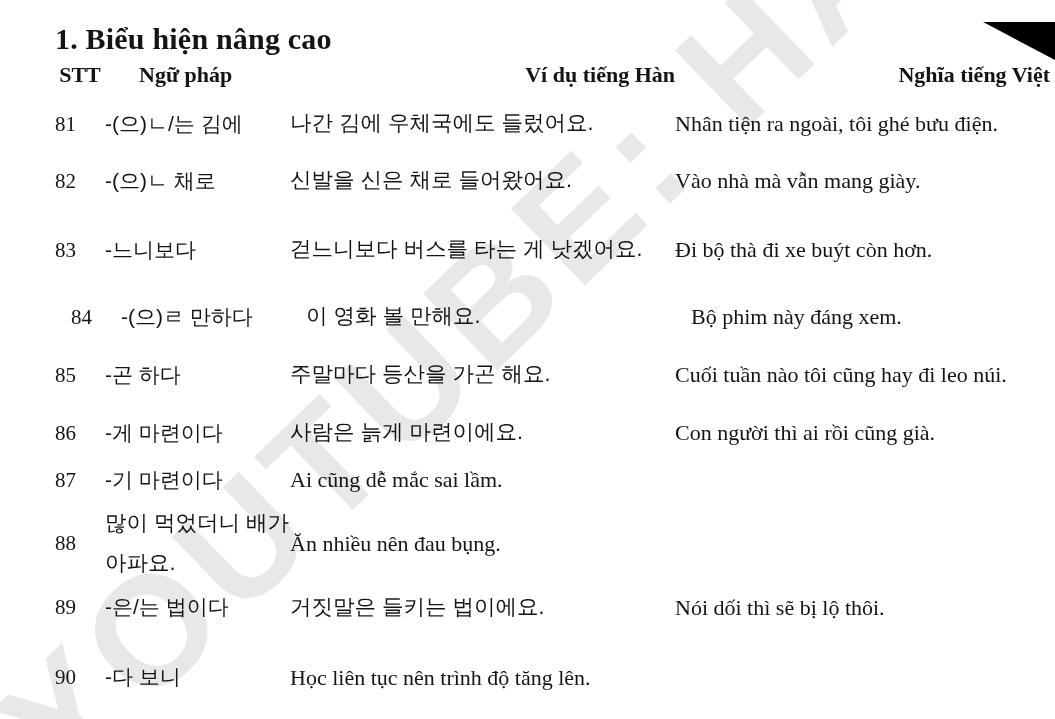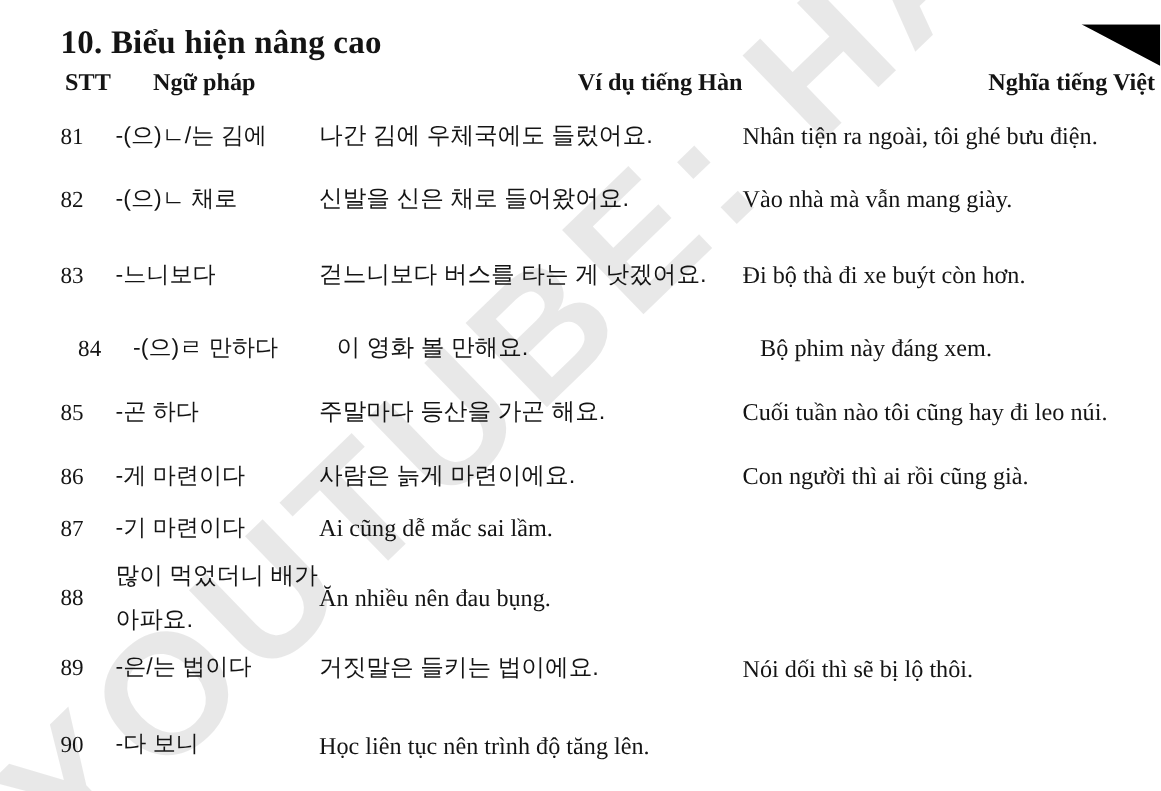--- a/index.html
+++ b/index.html
@@ -81,21 +81,21 @@
   #rows .grid-row:nth-child(10){min-height:92px;}
 </style>
 </head>
 <body>
 
 <div class="page">
 
   <div class="watermark">YOUTUBE: HAN Q</div>
 
   <div class="content">
-    <div class="doc-title">10. Biểu hiện nâng cao</div>
+    <div class="doc-title">1. Biểu hiện nâng cao</div>
 
     <div class="grid-row hdr">
       <div class="h-stt">STT</div>
       <div class="h-grammar">Ngữ pháp</div>
       <div class="h-korean">Ví dụ tiếng Hàn</div>
       <div class="h-viet">Nghĩa tiếng Việt</div>
     </div>
 
     <div id="rows">
   <div class="grid-row">

